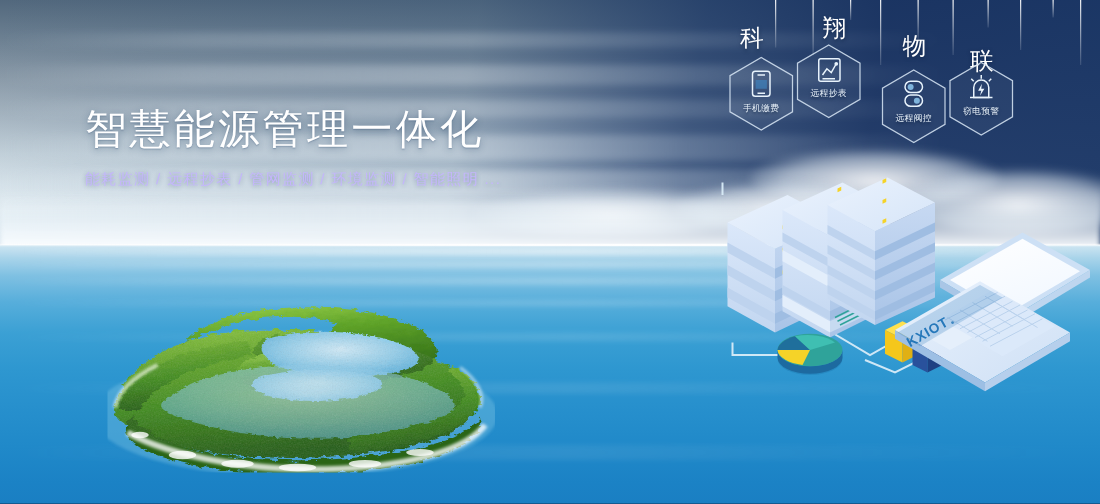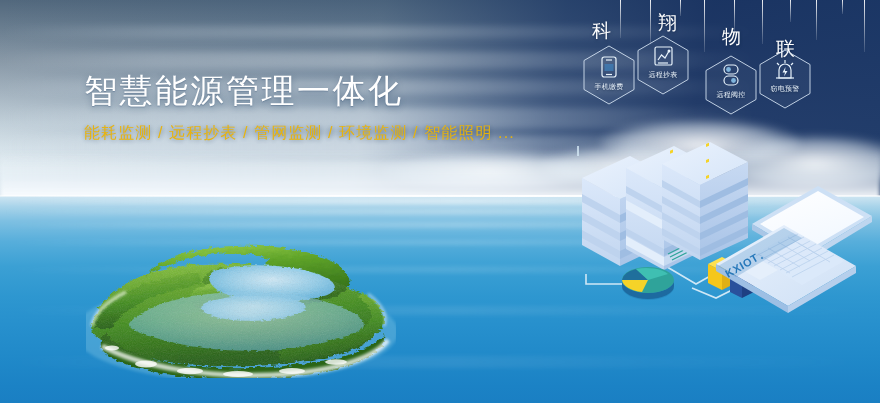--- a/index.html
+++ b/index.html
@@ -119,34 +119,34 @@
     filter:blur(0.6px);
   }
 
   
   .island-wrap {
     position:absolute; left:86px; top:228px; width:310px; height:150px;
   }
   .island-wrap svg { display:block; width:310px; height:150px; }
 
   
-  .copy { position:absolute; left:68px; top:72px; width:430px;margin-left:16px; }
+  .copy { position:absolute; left:68px; top:84px; width:430px; }
   .title-line {
     color:#ffffff;
     font-size:33px;
     line-height:38px;
     letter-spacing:2.5px;
     font-weight:normal;
     text-shadow:0 2px 6px rgba(30,60,95,.38), 0 1px 1px rgba(40,70,105,.30);
     white-space:nowrap;
   }
   .subtitle {
     margin-top:13px;
-    color:#eab308;
-    font-size:16px;
+    color:#c4b5fd;
+    font-size:12px;
     letter-spacing:1.1px;
     text-shadow:0 1px 4px rgba(35,65,100,.45);
     white-space:nowrap;
     opacity:.96;
   }
 
   
   .features { position:absolute; left:576px; top:0; width:304px; height:118px; }
 
   .tickline {

